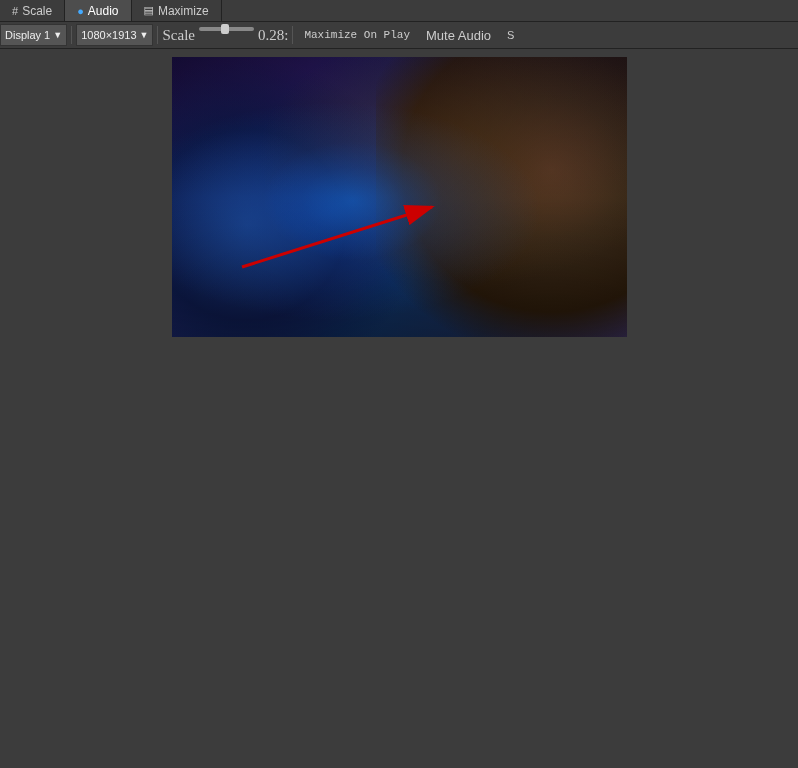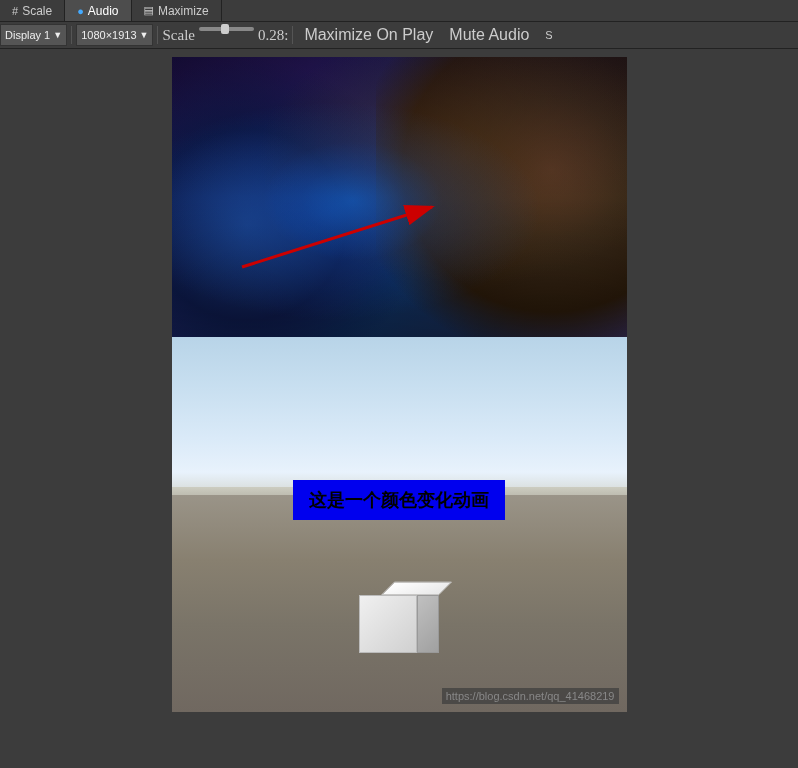--- a/index.html
+++ b/index.html
@@ -93,29 +93,30 @@
     .scale-slider-thumb {
       position: absolute;
       left: 40%;
       top: -3px;
       width: 8px;
       height: 10px;
       background: #ccc;
       border-radius: 2px;
     }
     .maximize-btn {
-      font-size: 16px;
+      font-size: 11px;
       color: #ccc;
       padding: 2px 6px;
       cursor: pointer;
       border: 1px solid transparent;
       white-space: nowrap;
+      font-family: Liberation Mono, monospace;
     }
     .mute-btn {
-      font-size: 16px;
+      font-size: 13px;
       color: #ccc;
       padding: 2px 6px;
       cursor: pointer;
       border: 1px solid transparent;
       white-space: nowrap;
     }
 
     
     .main-content {
       display: flex;
@@ -359,34 +360,15 @@
           <defs>
             <marker id="arrowhead" markerWidth="10" markerHeight="7" refX="9" refY="3.5" orient="auto">
               <polygon points="0 0, 10 3.5, 0 7" fill="#cc0000"></polygon>
             </marker>
           </defs>
           <line x1="10" y1="70" x2="200" y2="10" stroke="#cc0000" stroke-width="3" marker-end="url(#arrowhead)"></line>
         </svg>
       </div>
     </div>
 
-    <div class="game-scene">
-      <div class="scene-sky"></div>
-      <div class="scene-horizon"></div>
-      <div class="scene-ground"></div>
-
-      <div class="text-box">
-        <span>这是一个颜色变化动画</span>
-      </div>
-
-      <div class="cube-container">
-        <div class="cube">
-          <div class="cube-face cube-top"></div>
-          <div class="cube-face cube-right"></div>
-          <div class="cube-face cube-front"></div>
-        </div>
-      </div>
-
-      <div class="url-text">https://blog.csdn.net/qq_41468219</div>
-    </div>
 
   </div>
 </div>
 
 </body></html>

